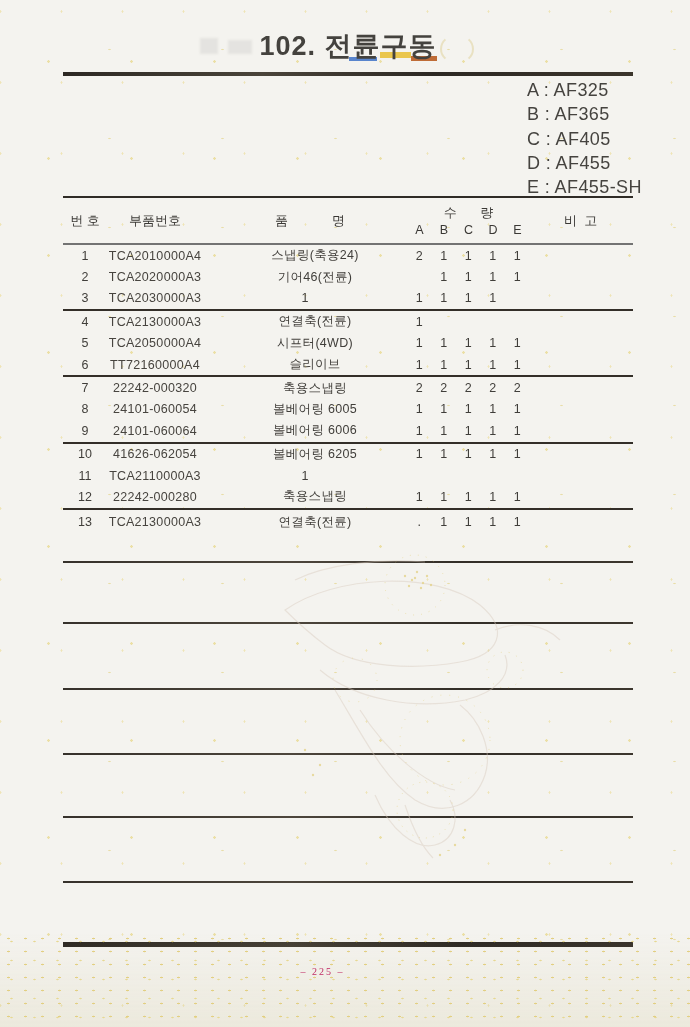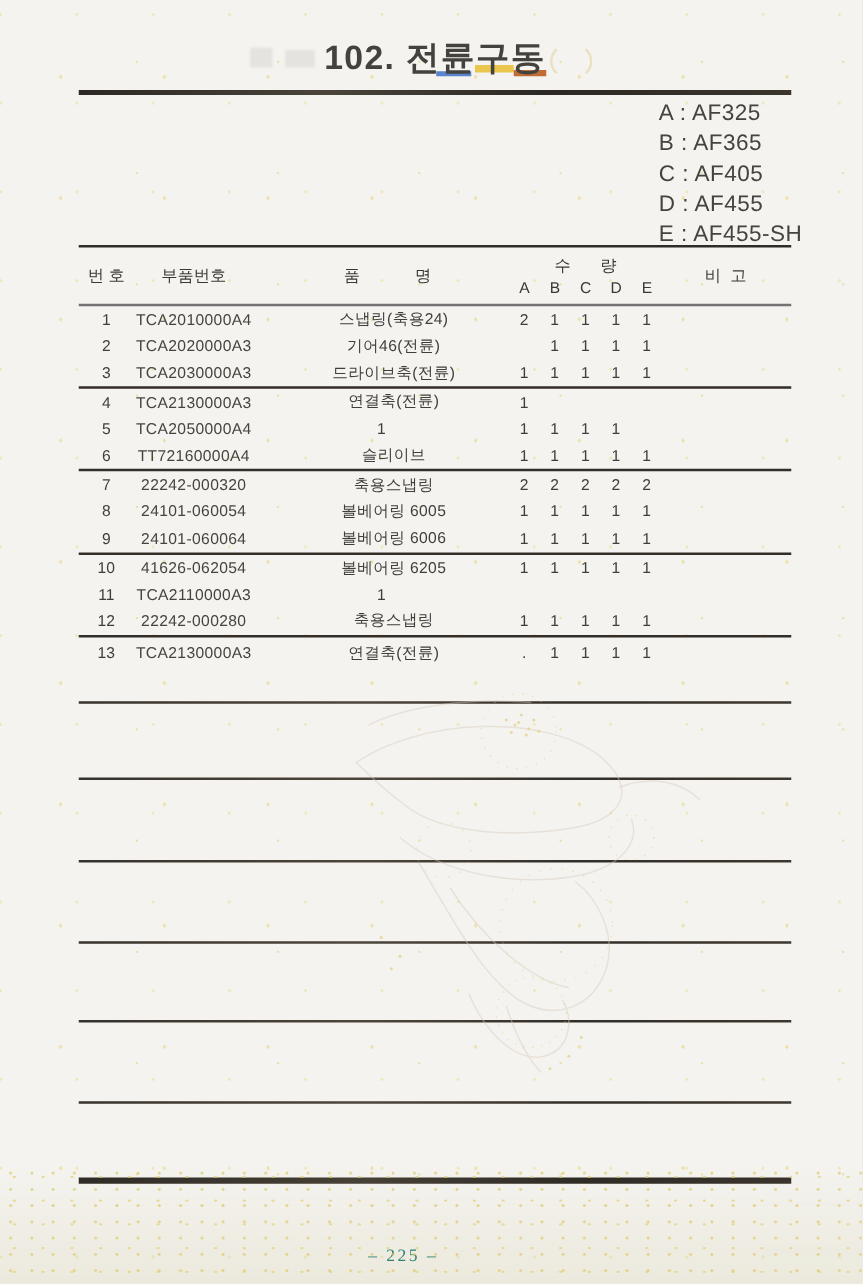--- a/index.html
+++ b/index.html
@@ -87,21 +87,21 @@
   .rl1{top:561px;} .rl2{top:622px;} .rl3{top:688px;}
   .rl4{top:753px;} .rl5{top:816px;} .rl6{top:881px;}
   .rl-thick{top:942px;height:4.5px;background:linear-gradient(to right,#2b2722,#433d33 40%,#2b2722 70%,#36302a);}
 
   
   .ghost-diagram{position:absolute;left:265px;top:550px;width:310px;height:330px;pointer-events:none;opacity:.8;}
 
   
   .page-number{
     position:absolute;left:0;top:966px;width:645px;text-align:center;
-    font-family:"Liberation Serif","DejaVu Serif",serif;font-size:14px;letter-spacing:2px;color:#0f766e;margin-top:32px;
+    font-family:"Liberation Serif","DejaVu Serif",serif;font-size:10px;letter-spacing:2px;color:#be185d;
   }
 </style>
 </head>
 <body>
 
 <div class="page">
 
   <div class="title-wrap">
     <div class="ghost-block gb1"></div>
     <div class="ghost-block gb2"></div>
@@ -160,21 +160,20 @@
       <div class="td td-qty"></div>
       <div class="td td-qty">1</div>
       <div class="td td-qty">1</div>
       <div class="td td-qty">1</div>
       <div class="td td-qty">1</div>
       <div class="td td-remark"></div>
     </div>
         <div class="tr group-end">
       <div class="td td-no">3</div>
       <div class="td td-part">TCA2030000A3</div>
-      <div class="td td-name">드라이브축(전륜)</div>
       <div class="td td-qty">1</div>
       <div class="td td-qty">1</div>
       <div class="td td-qty">1</div>
       <div class="td td-qty">1</div>
       <div class="td td-qty">1</div>
       <div class="td td-remark"></div>
     </div>
         <div class="tr">
       <div class="td td-no">4</div>
       <div class="td td-part">TCA2130000A3</div>
@@ -182,20 +181,21 @@
       <div class="td td-qty">1</div>
       <div class="td td-qty"></div>
       <div class="td td-qty"></div>
       <div class="td td-qty"></div>
       <div class="td td-qty"></div>
       <div class="td td-remark"></div>
     </div>
         <div class="tr">
       <div class="td td-no">5</div>
       <div class="td td-part">TCA2050000A4</div>
+      <div class="td td-name">시프터(4WD)</div>
       <div class="td td-qty">1</div>
       <div class="td td-qty">1</div>
       <div class="td td-qty">1</div>
       <div class="td td-qty">1</div>
       <div class="td td-qty">1</div>
       <div class="td td-remark"></div>
     </div>
         <div class="tr group-end">
       <div class="td td-no">6</div>
       <div class="td td-part">TT72160000A4</div>

